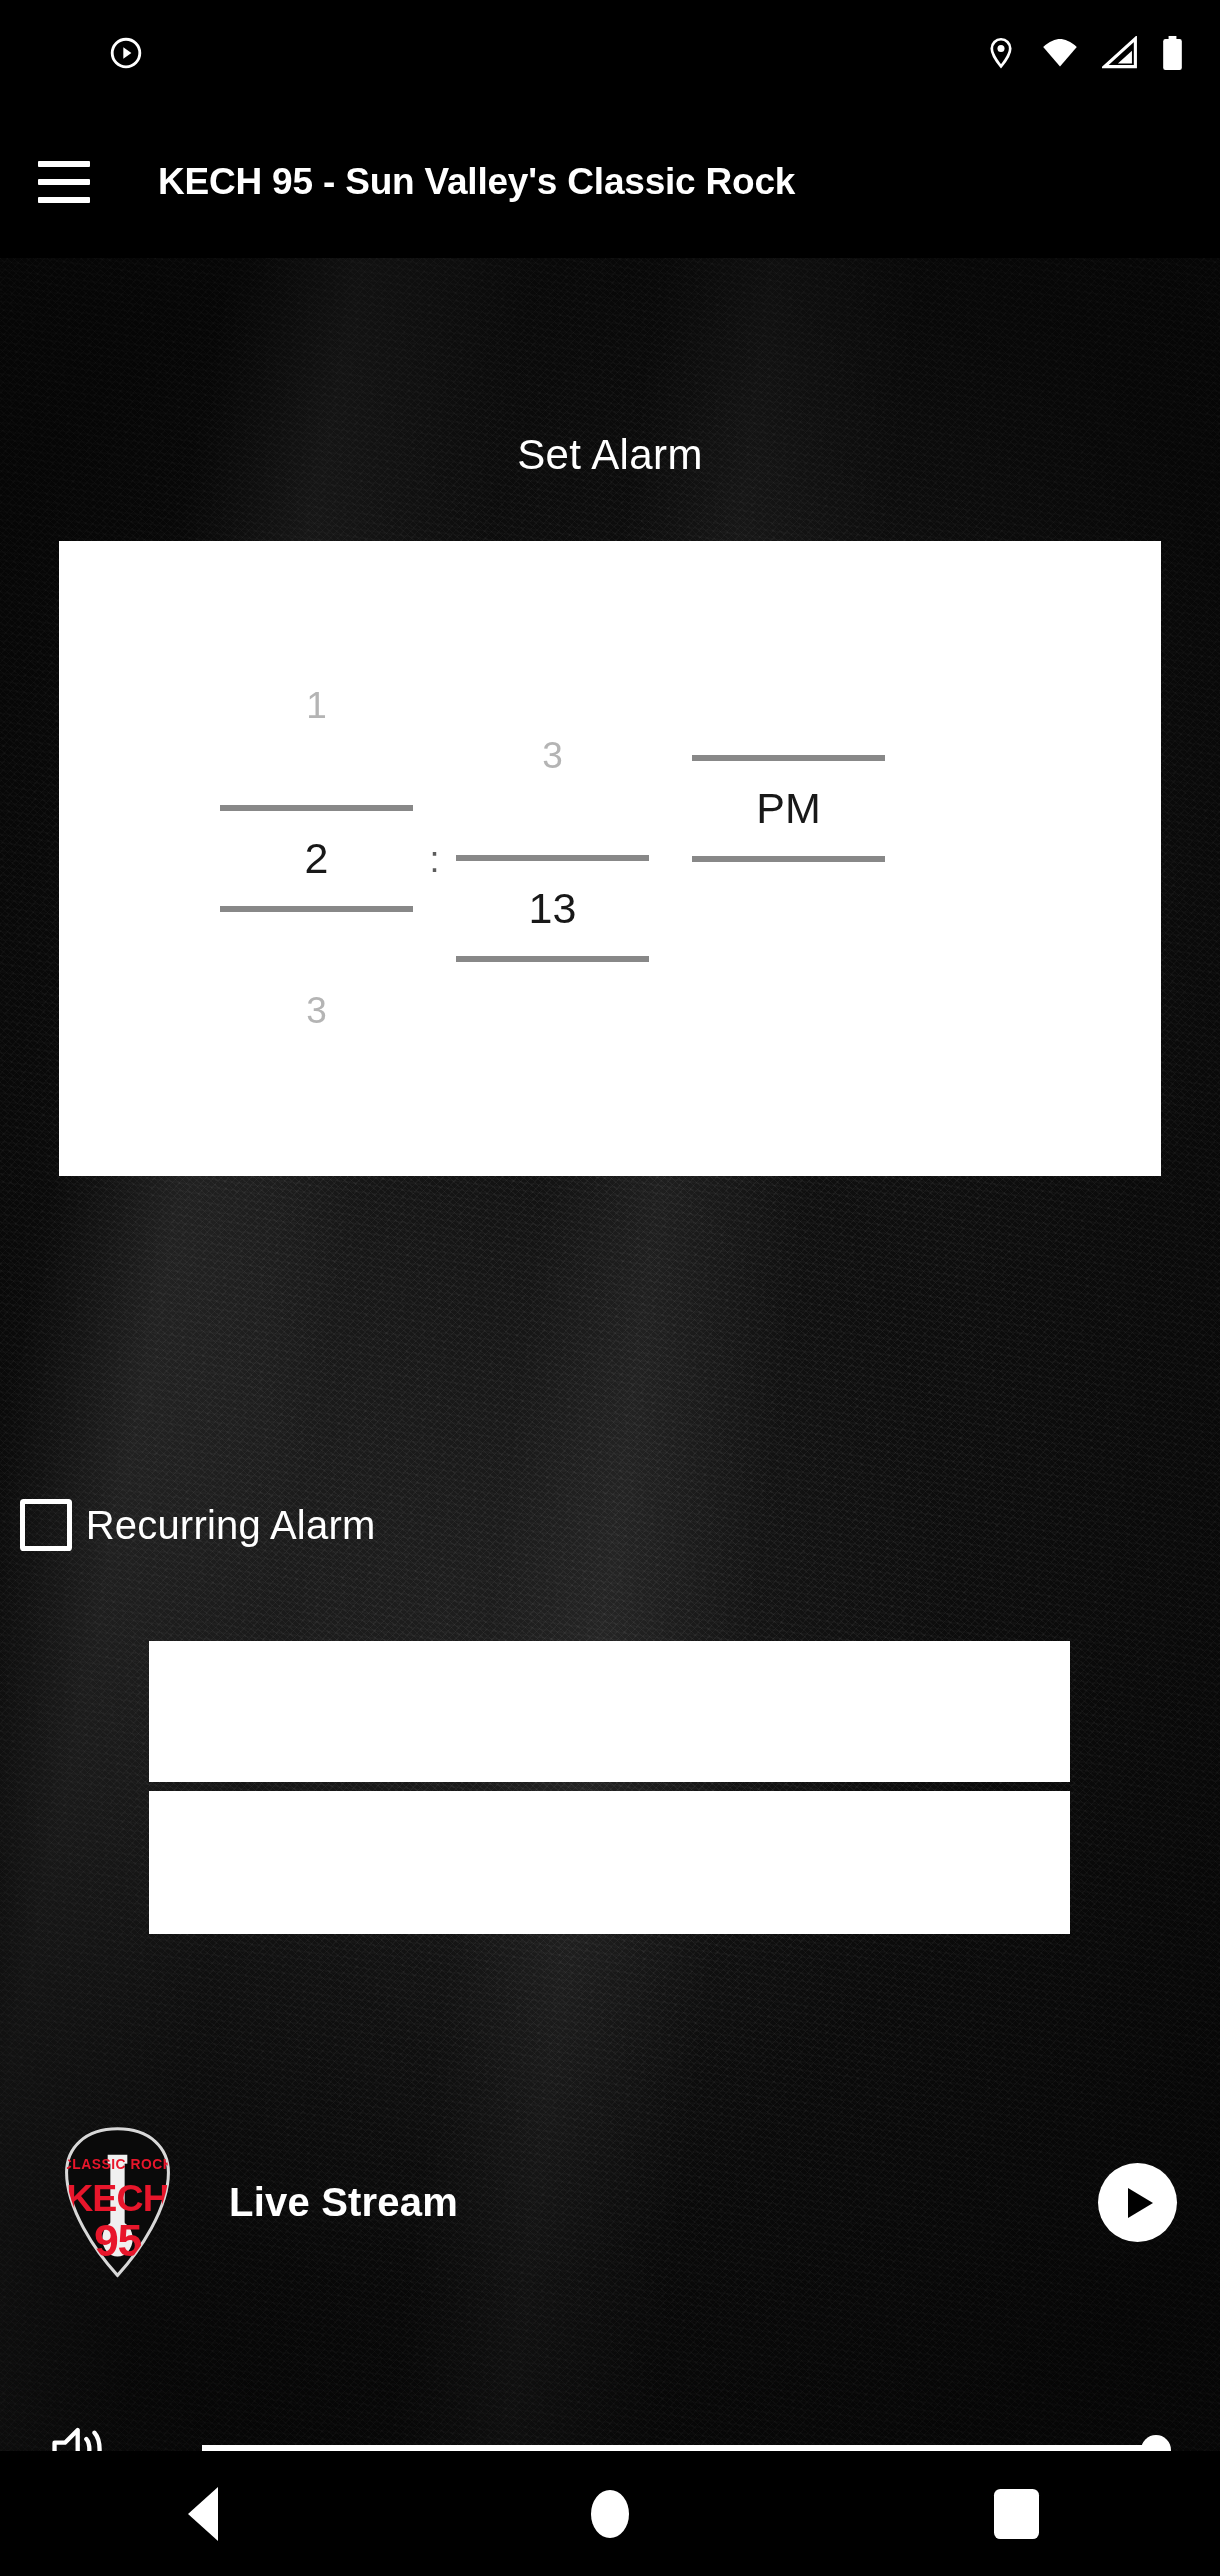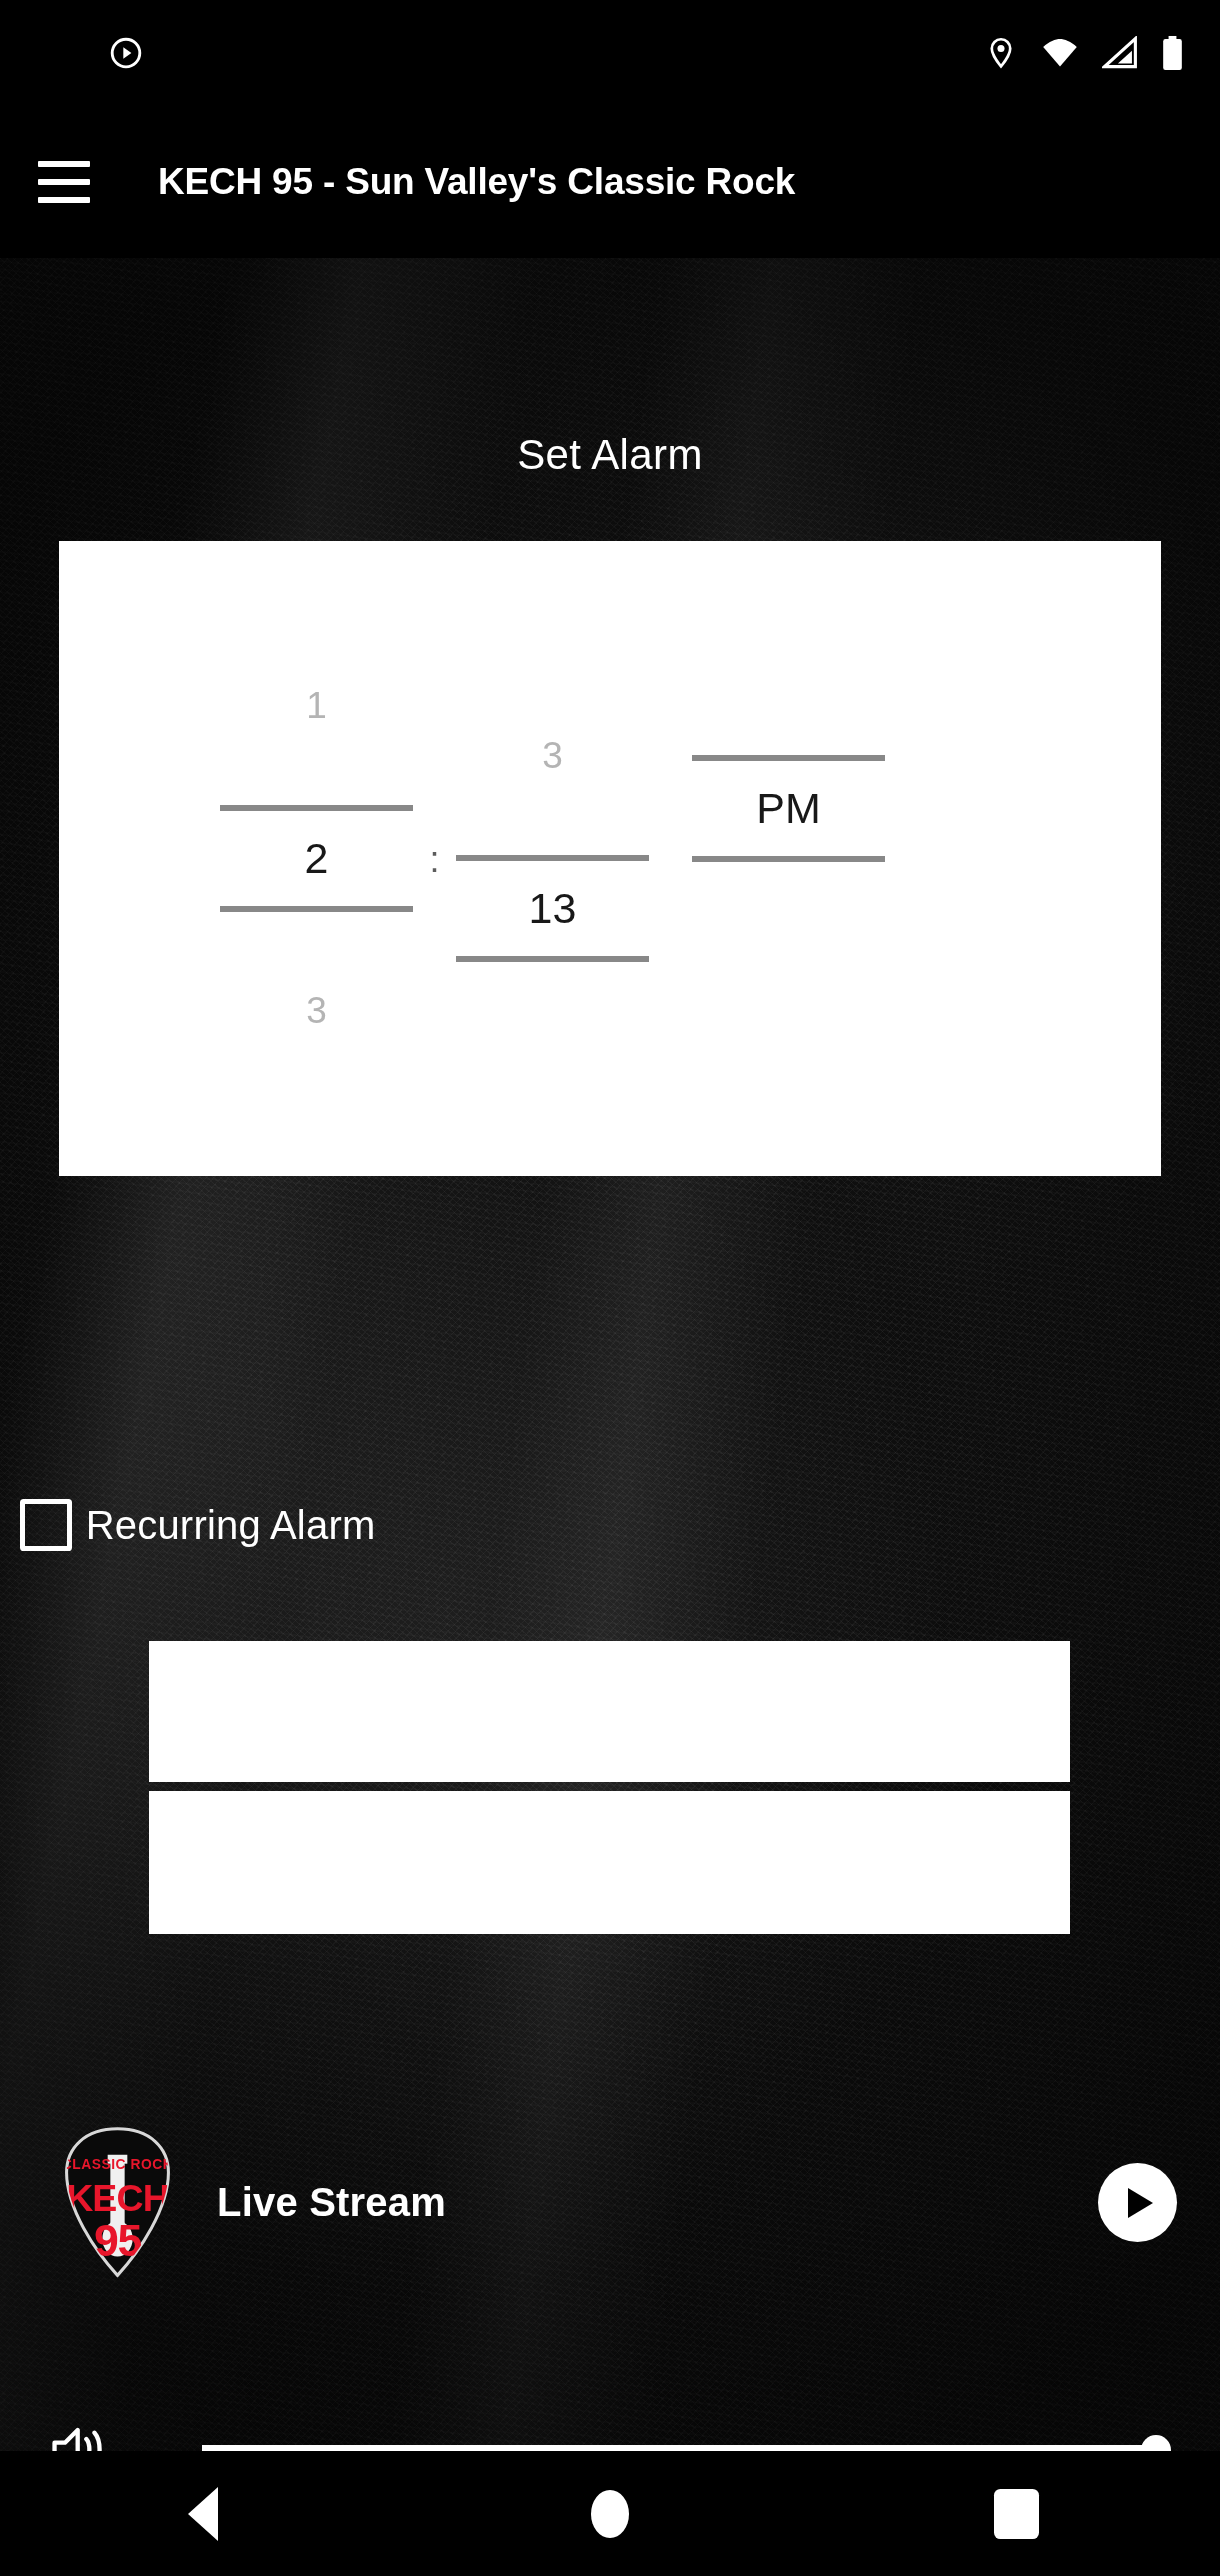--- a/index.html
+++ b/index.html
@@ -117,21 +117,21 @@
 
   
   #now-playing-row {
     left:0; top:1864px; width:1220px; height:161px;
     display:flex; align-items:center; padding:0 43px 0 63px;
   }
   #station-logo {
     position:relative; width:109px; height:154px; flex:0 0 auto;
   }
   #now-playing-title {
-    color:#ffffff; font-size:40px; font-weight:bold; margin-left:45px;
+    color:#ffffff; font-size:40px; font-weight:bold; margin-left:57px;
     letter-spacing:0.2px;
   }
   #now-playing-spacer { flex:1; }
   #play-stream-button {
     width:79px; height:79px; border-radius:50%; background:#ffffff;
     display:flex; align-items:center; justify-content:center; cursor:pointer;
     flex:0 0 auto;
   }
   #play-stream-button .tri {
     width:0; height:0; border-left:25px solid #000;

